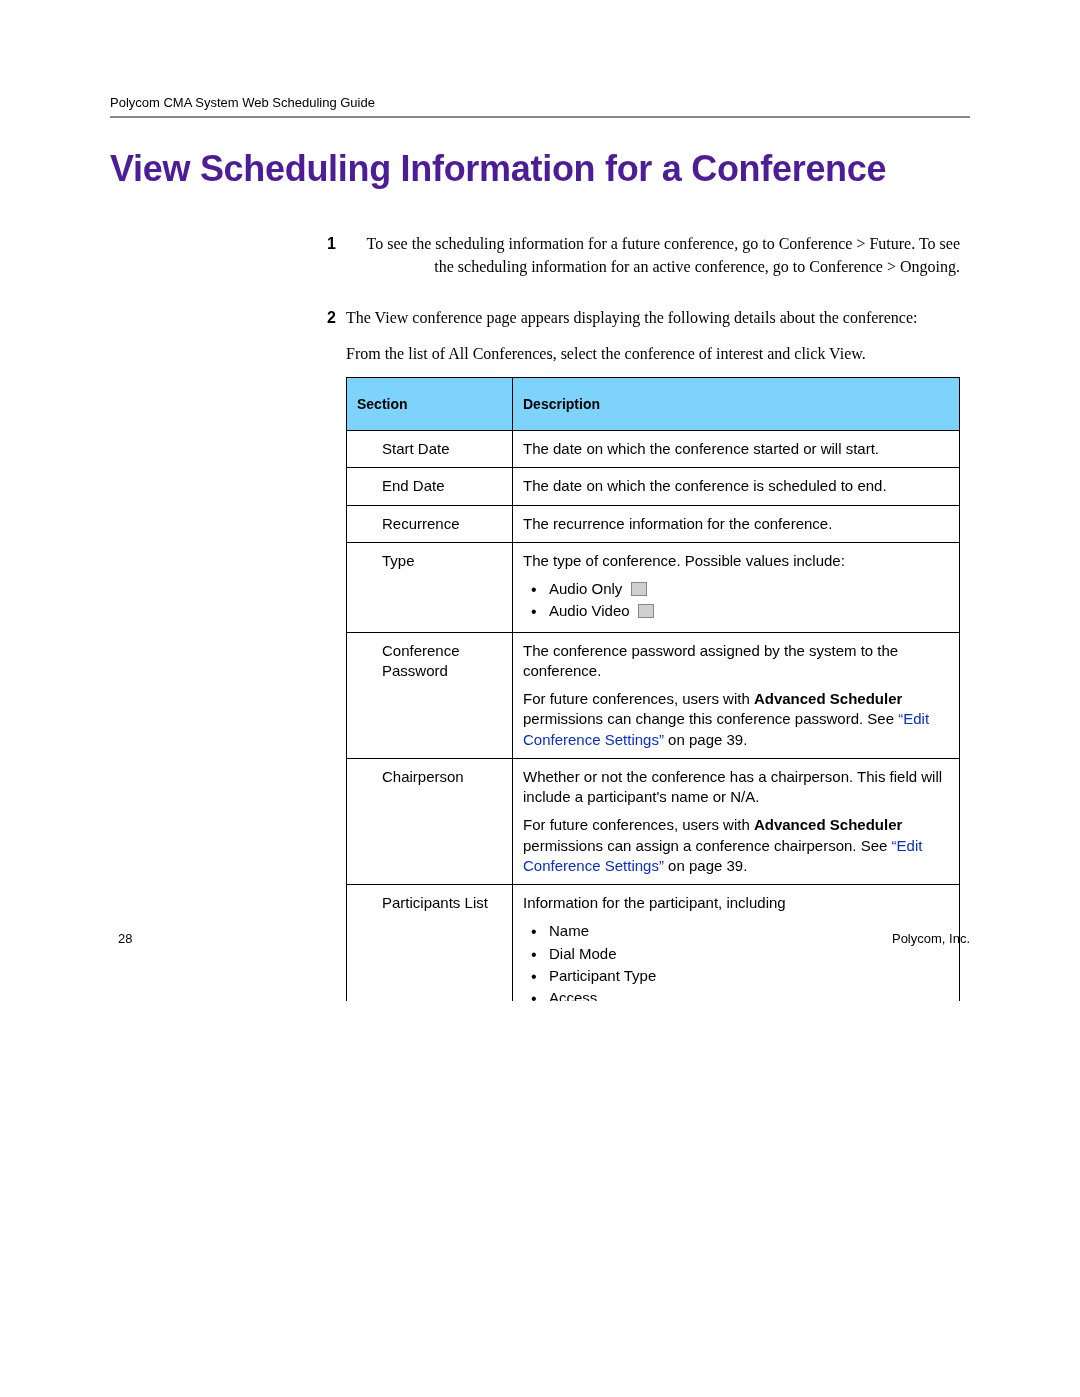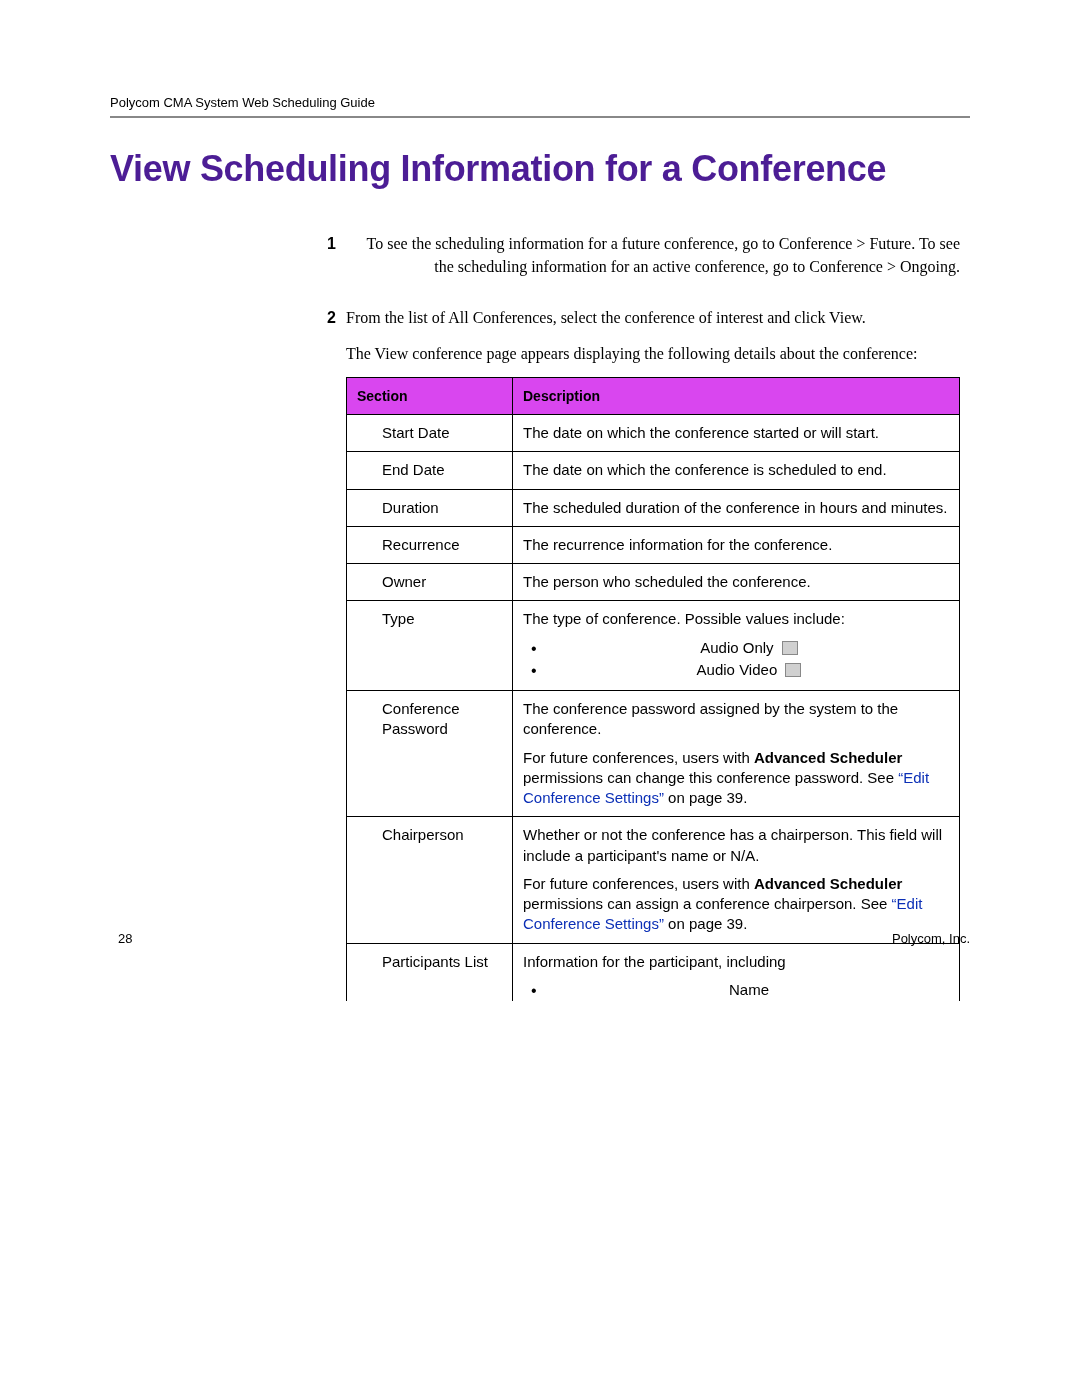--- a/index.html
+++ b/index.html
@@ -69,24 +69,24 @@
     margin-bottom: 14px;
     text-align: right;
   }
   table.details {
     border-collapse: collapse;
     width: 100%;
     font-size: 15px;
     margin-top: 6px;
   }
   table.details th {
-    background: #d946ef;
+    background: #7dd3fc;
     text-align: left;
     font-weight: 700;
-    padding: 8px 10px;
+    padding: 16px 10px;
     border: 1px solid #000;
     font-family: Arial, Helvetica, sans-serif;
     font-size: 14px;
   }
   table.details td {
     border: 1px solid #000;
     padding: 8px 10px;
     vertical-align: top;
     font-family: Arial, Helvetica, sans-serif;
     font-size: 15px;
@@ -104,21 +104,20 @@
   }
   ul.bullets {
     list-style: none;
     padding: 0;
     margin: 4px 0 0 0;
   }
   ul.bullets li {
     position: relative;
     padding-left: 26px;
     margin: 2px 0;
-    text-align: center;
   }
   ul.bullets li::before {
     content: "•";
     position: absolute;
     left: 8px;
     top: 0;
     font-size: 16px;
   }
   .link {
     color: #0b2fb6;
@@ -162,53 +161,45 @@
         <p class="para">
           <span>To see the scheduling information for a future conference, go to </span><span>Conference</span><span> &gt; </span><span>Future</span><span>. To see the scheduling information for an active conference, go to </span><span>Conference</span><span> &gt; </span><span>Ongoing</span><span>.</span>
         </p>
       </div>
     </div>
 
     <div class="step">
       <div class="step-num">2</div>
       <div class="step-body">
         <p class="para">
+          <span>The </span><span>View</span><span> conference page appears displaying the following details about the conference:</span>
+        </p>
+        <p class="para">
           <span>From the list of </span><span>All Conferences</span><span>, select the conference of interest and click </span><span>View</span><span>.</span>
         </p>
-        <p class="para">
-          <span>The </span><span>View</span><span> conference page appears displaying the following details about the conference:</span>
-        </p>
 
         <table class="details">
           <thead>
             <tr>
               <th>Section</th>
               <th>Description</th>
             </tr>
           </thead>
           <tbody>
             <tr>
               <td class="col-section">Start Date</td>
               <td>The date on which the conference started or will start.</td>
             </tr>
             <tr>
               <td class="col-section">End Date</td>
               <td>The date on which the conference is scheduled to end.</td>
             </tr>
             <tr>
-              <td class="col-section">Duration</td>
-              <td>The scheduled duration of the conference in hours and minutes.</td>
-            </tr>
-            <tr>
               <td class="col-section">Recurrence</td>
               <td>The recurrence information for the conference.</td>
-            </tr>
-            <tr>
-              <td class="col-section">Owner</td>
-              <td>The person who scheduled the conference.</td>
             </tr>
             <tr>
               <td class="col-section">Type</td>
               <td>
                 <div class="cell-para">The type of conference. Possible values include:</div>
                 <ul class="bullets">
                   <li><span>Audio Only</span> <span class="icon-box"></span></li>
                   <li><span>Audio Video</span> <span class="icon-box"></span></li>
                 </ul>
               </td>

